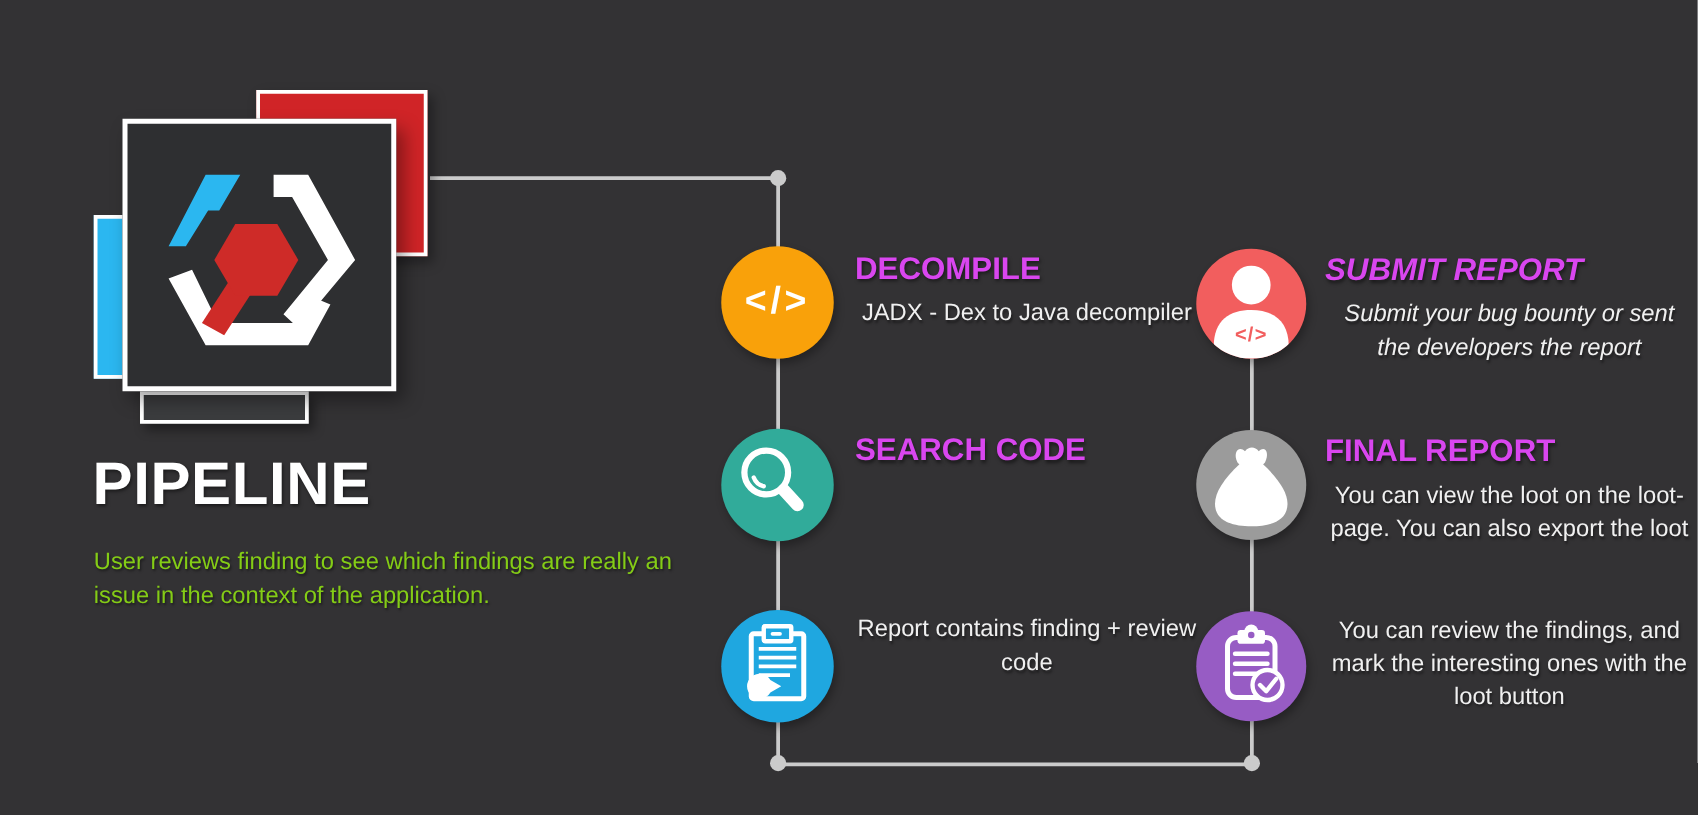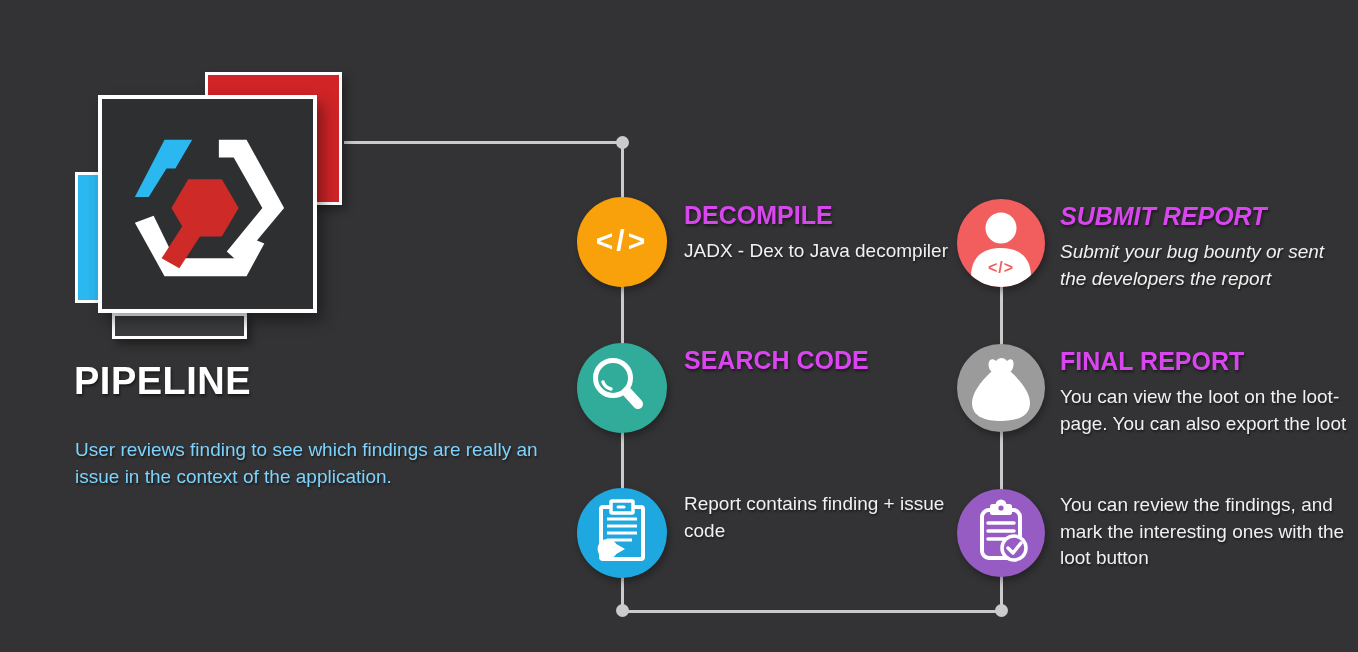--- a/index.html
+++ b/index.html
@@ -20,24 +20,24 @@
 
   
   .logo-piece { position:absolute; }
   #logo-red    { left:205px; top:72px;  width:137px; height:133px; border:3px solid #fff; z-index:2; box-shadow:4px 5px 9px rgba(0,0,0,.35); }
   #logo-cyan   { left:75px;  top:172px; width:26px;  height:131px; border:3px solid #fff; z-index:1; }
   #logo-main   { left:98px;  top:95px;  width:219px; height:218px; border:4px solid #fff; z-index:4;
                  display:flex; align-items:center; justify-content:center; box-shadow:6px 8px 14px rgba(0,0,0,.38); }
   #logo-bottom { left:112px; top:313px; width:135px; height:26px;  border:3px solid #fff; z-index:3; box-shadow:4px 5px 8px rgba(0,0,0,.4); }
 
   
-  #title { position:absolute; left:74px; top:360px; font-size:38px; font-weight:700; color:#fff;
+  #title { position:absolute; left:74px; top:360px; font-size:48px; font-weight:700; color:#fff;
            letter-spacing:.5px; text-shadow:1px 2px 3px rgba(0,0,0,.5); }
   #subtitle { position:absolute; left:75px; top:437px; width:500px; font-size:19px; line-height:1.42;
-              color:#7dd3fc; text-shadow:1px 2px 2px rgba(0,0,0,.45); }
+              color:#84cc16; text-shadow:1px 2px 2px rgba(0,0,0,.45); }
 
   
   .circle { position:absolute; border-radius:50%; display:flex; align-items:center; justify-content:center;
             overflow:hidden; z-index:3; box-shadow:2px 4px 7px rgba(0,0,0,.3); }
   #c-decompile { left:577px; top:197px; width:90px; height:90px; }
   #c-search    { left:577px; top:343px; width:90px; height:90px; }
   #c-generate  { left:577px; top:488px; width:90px; height:90px; }
   #c-submit    { left:957px; top:199px; width:88px; height:88px; }
   #c-final     { left:957px; top:344px; width:88px; height:88px; }
   #c-review    { left:957px; top:489px; width:88px; height:88px; }
@@ -47,21 +47,21 @@
   .step-text { position:absolute; z-index:3; }
   #t-decompile { left:684px;  top:201px; width:275px; }
   #t-search    { left:684px;  top:346px; width:275px; }
   #t-generate  { left:684px;  top:491px; width:275px; }
   #t-submit    { left:1060px; top:202px; width:295px;font-style:italic; }
   #t-final     { left:1060px; top:347px; width:295px; }
   #t-review    { left:1060px; top:492px; width:295px; }
   .step-title { font-size:25px; font-weight:700; color:#d946ef; margin:0 0 8px 0;
                 text-shadow:1px 2px 3px rgba(0,0,0,.5); }
   .step-desc  { font-size:19px; line-height:1.4; color:#F0F0F0; margin:0;
-                text-shadow:1px 2px 2px rgba(0,0,0,.45); }
+                text-shadow:1px 2px 2px rgba(0,0,0,.45);text-align:center; }
 </style>
 </head>
 <body>
 
 <div id="canvas" style="background-color: rgb(51, 50, 52);">
 
   <div class="line" id="ln-top" style="background-color: rgb(203, 203, 203);"></div>
   <div class="line" id="ln-leftv" style="background-color: rgb(203, 203, 203);"></div>
   <div class="line" id="ln-bottom" style="background-color: rgb(203, 203, 203);"></div>
   <div class="line" id="ln-rightv" style="background-color: rgb(203, 203, 203);"></div>
@@ -145,21 +145,21 @@
   </div>
 
   <div class="step-text" id="t-decompile">
     <h2 class="step-title">DECOMPILE</h2>
     <p class="step-desc">JADX - Dex to Java decompiler</p>
   </div>
   <div class="step-text" id="t-search">
     <h2 class="step-title">SEARCH CODE</h2>
   </div>
   <div class="step-text" id="t-generate">
-    <p class="step-desc">Report contains finding + issue code</p>
+    <p class="step-desc">Report contains finding + review code</p>
   </div>
   <div class="step-text" id="t-submit">
     <h2 class="step-title">SUBMIT REPORT</h2>
     <p class="step-desc">Submit your bug bounty or sent the developers the report</p>
   </div>
   <div class="step-text" id="t-final">
     <h2 class="step-title">FINAL REPORT</h2>
     <p class="step-desc">You can view the loot on the loot-page. You can also export the loot</p>
   </div>
   <div class="step-text" id="t-review">

